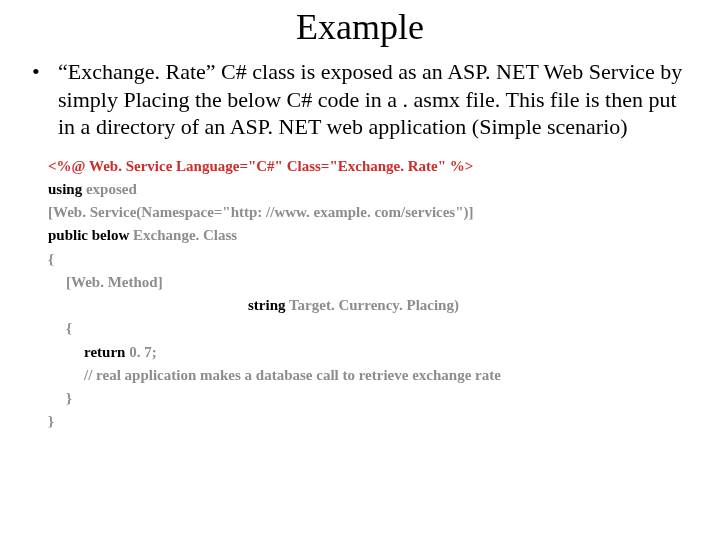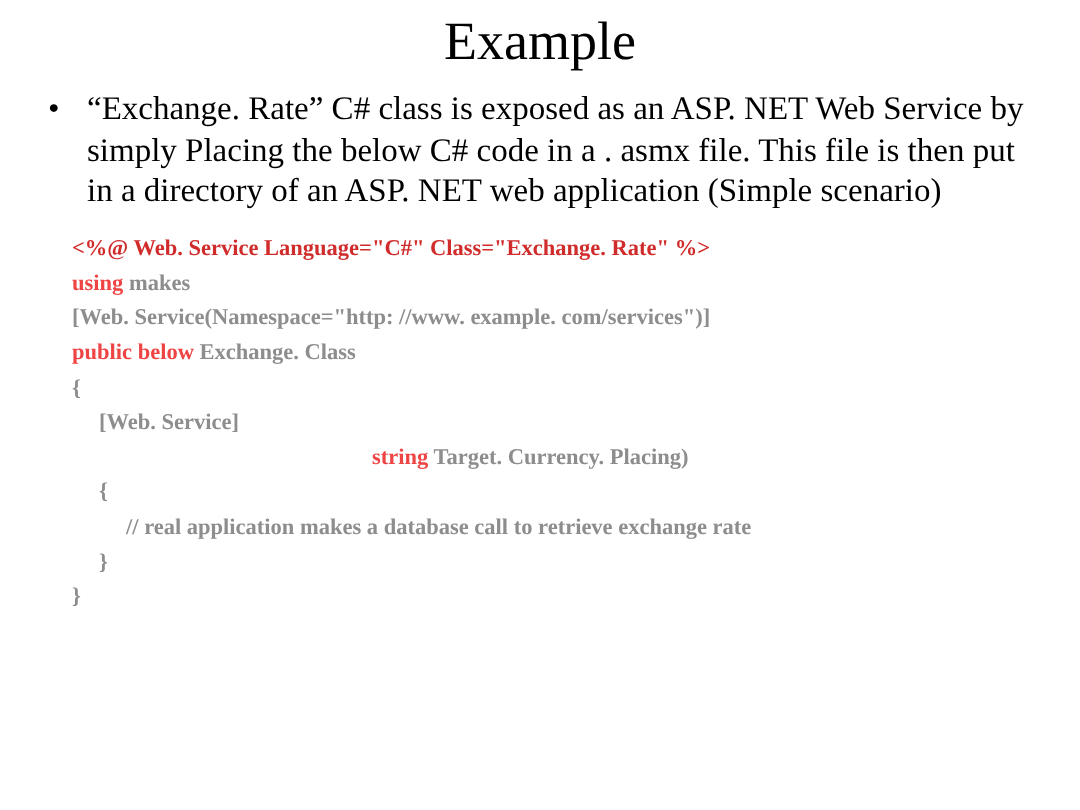--- a/index.html
+++ b/index.html
@@ -41,21 +41,21 @@
   }
   .code {
     margin-top: 14px;
     margin-left: 20px;
     font-family: "Times New Roman", Times, serif;
     font-weight: bold;
     font-size: 15px;
     line-height: 1.55;
     color: #8d8d8d;
   }
-  .code .kw { color: #ef4444; }     
+  .code .kw { color: #000000; }     
   .code .dir { color: #d02c2c; }    
   .code .grey { color: #8d8d8d; }   
   .code .line { white-space: pre; }
   .code .indent1 { padding-left: 18px; display: inline-block; }
   .code .indent2 { padding-left: 36px; display: inline-block; }
   .code .indent3 { padding-left: 200px; display: inline-block; }
 </style>
 </head>
 <body>
 
@@ -63,25 +63,26 @@
 
   <h1 class="title">Example</h1>
 
   <div class="bullet-row">
     <div class="bullet-dot">•</div>
     <div class="bullet-text">“Exchange. Rate” C# class is exposed as an ASP. NET Web Service by simply Placing the below C# code  in a . asmx file. This file is then put in a directory of an ASP. NET web application (Simple scenario)</div>
   </div>
 
   <div class="code">
     <div class="line"><span class="dir">&lt;%@ Web. Service Language="C#" Class="Exchange. Rate" %&gt;</span></div>
-    <div class="line"><span class="kw">using</span><span class="grey"> makes</span></div>
+    <div class="line"><span class="kw">using</span><span class="grey"> exposed</span></div>
     <div class="line"><span class="grey">[Web. Service(Namespace="http: //www. example. com/services")]</span></div>
     <div class="line"><span class="kw">public below</span><span class="grey"> Exchange. Class</span></div>
     <div class="line"><span class="grey">{</span></div>
-    <div class="line"><span class="indent1 grey">[Web. Service]</span></div>
+    <div class="line"><span class="indent1 grey">[Web. Method]</span></div>
     <div class="line"><span class="indent3"></span><span class="kw">string</span><span class="grey"> Target. Currency. Placing)</span></div>
     <div class="line"><span class="indent1 grey">{</span></div>
+    <div class="line"><span class="indent2"></span><span class="kw">return</span><span class="grey"> 0. 7;</span></div>
     <div class="line"><span class="indent2 grey">// real application makes a database call to retrieve exchange rate</span></div>
     <div class="line"><span class="indent1 grey">}</span></div>
     <div class="line"><span class="grey">}</span></div>
   </div>
 
 </div>
 
 </body></html>

